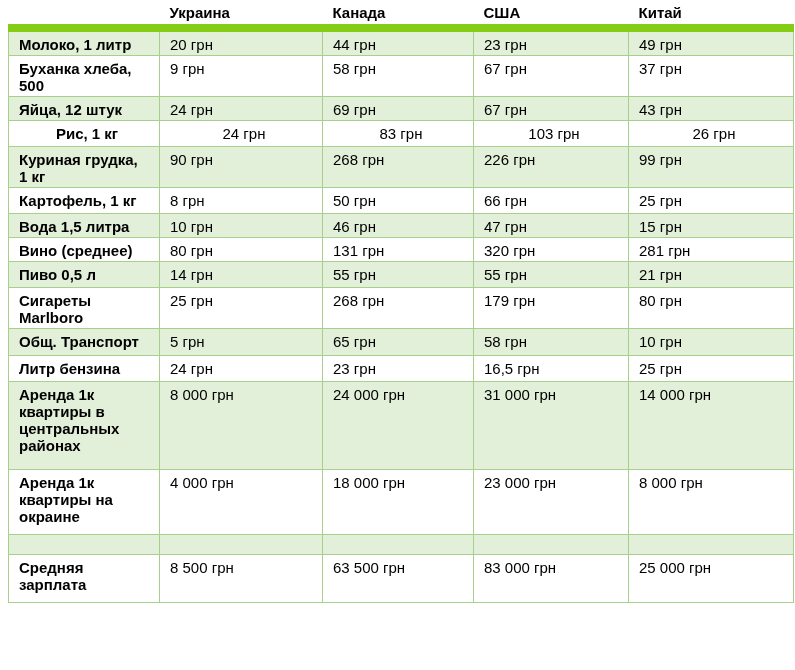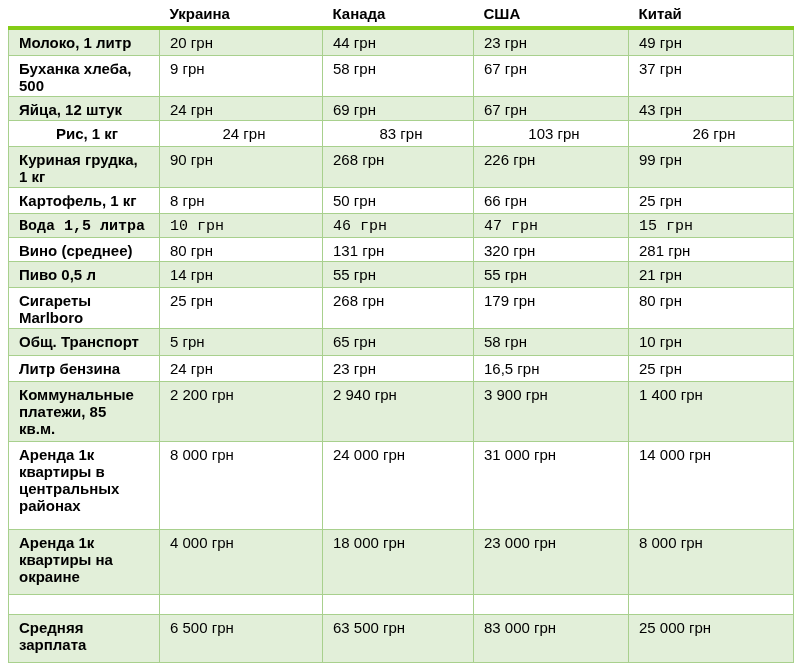--- a/index.html
+++ b/index.html
@@ -21,21 +21,21 @@
     margin-left: 8px;
     width: 785px;
     font-size: 15px;
     line-height: 17px;
     color: #000000;
   }
   
   thead tr { height: 28px; }
   thead th {
     border: none;
-    border-bottom: 4px solid #84cc16;
+    border-bottom: 8px solid #84cc16;
     background: #ffffff;
     font-weight: bold;
     text-align: left;
     vertical-align: middle;
     padding: 4px 4px 3px 10px;
   }
   
   tbody td {
     border: 1px solid #A8D08D;
     vertical-align: top;
@@ -49,21 +49,21 @@
     white-space: pre-line; 
   }
   td.value-cell { white-space: nowrap; }
   
   tr.r1  { height: 27px; }
   tr.r2  { height: 39px; }
   tr.r3  { height: 18px; }
   tr.r4  { height: 26px; text-align: center; }
   tr.r5  { height: 40px; }
   tr.r6  { height: 26px; }
-  tr.r7  { height: 16px; font-family: Liberation Mono, monospace; }
+  tr.r7  { height: 16px; }
   tr.r8  { height: 14px; }
   tr.r9  { height: 26px; }
   tr.r10 { height: 39px; }
   tr.r11 { height: 27px; margin-top: 11px; }
   tr.r12 { height: 26px; padding-left: 26px; }
   tr.r13 { height: 60px; }
   tr.r14 { height: 88px; }
   tr.r15 { height: 65px; }
   tr.r16 { height: 20px; }
   tr.r17 { height: 48px; border-radius: 17px; }
@@ -170,29 +170,20 @@
           <td class="value-cell">58 грн</td>
           <td class="value-cell">10 грн</td>
         </tr>
         <tr class="r12">
           <td class="label-cell">Литр бензина</td>
           <td class="value-cell">24 грн</td>
           <td class="value-cell">23 грн</td>
           <td class="value-cell">16,5 грн</td>
           <td class="value-cell">25 грн</td>
         </tr>
-        <tr class="r13">
-          <td class="label-cell">Коммунальные
-платежи, 85
-кв.м.</td>
-          <td class="value-cell">2 200 грн</td>
-          <td class="value-cell">2 940 грн</td>
-          <td class="value-cell">3 900 грн</td>
-          <td class="value-cell">1 400 грн</td>
-        </tr>
         <tr class="r14">
           <td class="label-cell">Аренда 1к
 квартиры в
 центральных
 районах</td>
           <td class="value-cell">8 000 грн</td>
           <td class="value-cell">24 000 грн</td>
           <td class="value-cell">31 000 грн</td>
           <td class="value-cell">14 000 грн</td>
         </tr>
@@ -208,20 +199,20 @@
         <tr class="r16">
           <td class="label-cell"></td>
           <td class="value-cell"></td>
           <td class="value-cell"></td>
           <td class="value-cell"></td>
           <td class="value-cell"></td>
         </tr>
         <tr class="r17">
           <td class="label-cell">Средняя
 зарплата</td>
-          <td class="value-cell">6 500 грн</td>
+          <td class="value-cell">8 500 грн</td>
           <td class="value-cell">63 500 грн</td>
           <td class="value-cell">83 000 грн</td>
           <td class="value-cell">25 000 грн</td>
         </tr>
       </tbody>
   </table>
 </div>
 
 </body></html>

